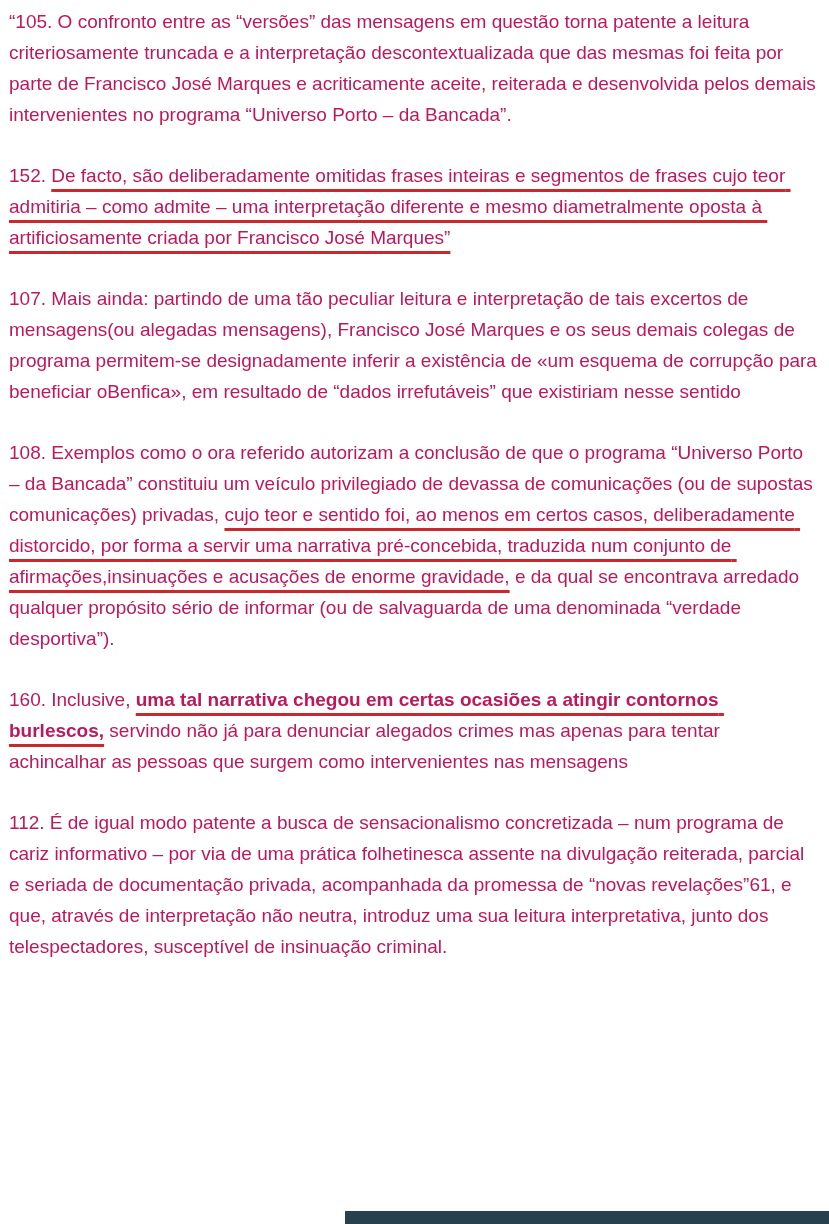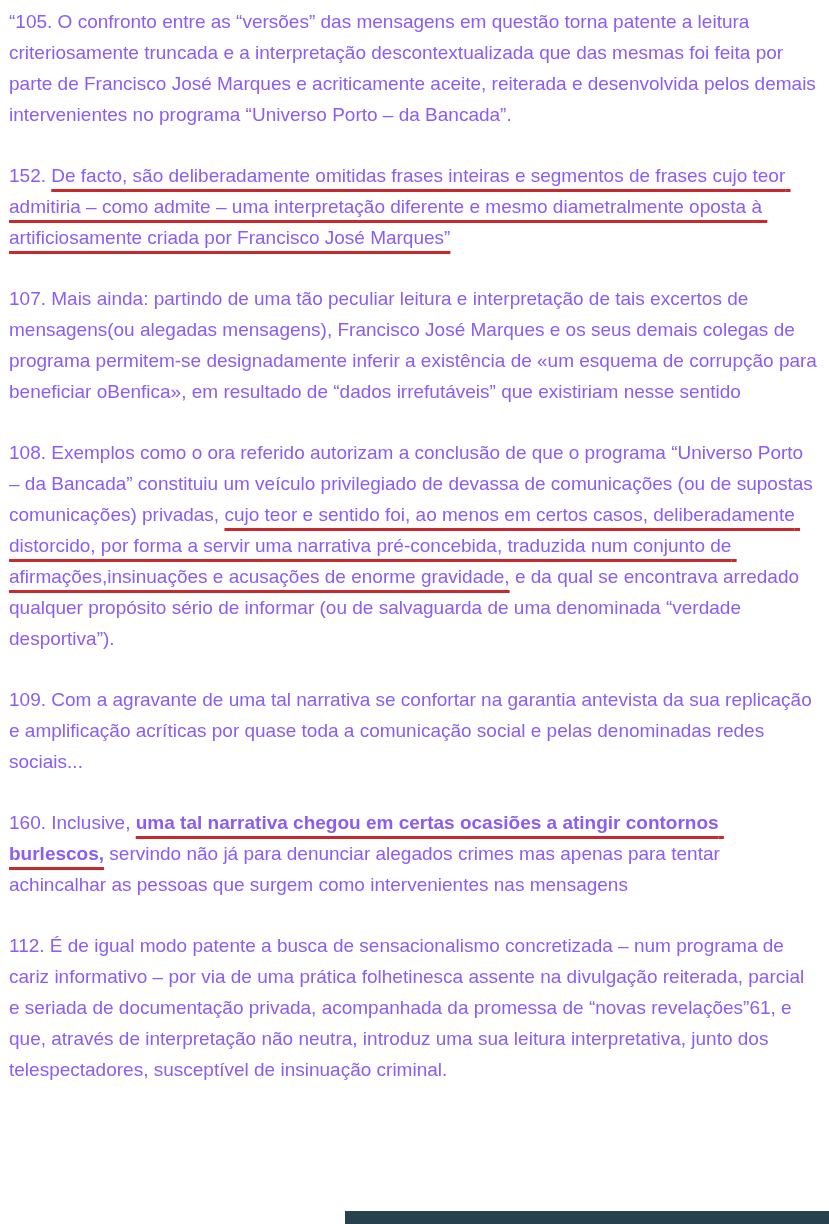--- a/index.html
+++ b/index.html
@@ -44,23 +44,22 @@
     bottom: 0;
     left: 345px;
     right: 0;
     height: 13px;
     background: #28414f;
   }
 </style>
 </head>
 <body style="background: rgb(255, 255, 255);">
 
-<div class="doc" style="color: #8b5cf6;">
+<div class="doc" style="color: #be185d;">
     <p class="para"><span class="seg">“105. O confronto entre as “versões” das mensagens em questão torna patente a leitura criteriosamente truncada e a interpretação descontextualizada que das mesmas foi feita por parte de Francisco José Marques e acriticamente aceite, reiterada e desenvolvida pelos demais intervenientes no programa “Universo Porto – da Bancada”.</span></p>
     <p class="para"><span class="seg">152. </span><span class="seg redline" style="text-decoration-color: rgb(201, 40, 45);">De facto, são deliberadamente omitidas frases inteiras e segmentos de frases cujo teor admitiria – como admite – uma interpretação diferente e mesmo diametralmente oposta à artificiosamente criada por Francisco José Marques”</span></p>
     <p class="para"><span class="seg">107. Mais ainda: partindo de uma tão peculiar leitura e interpretação de tais excertos de mensagens(ou alegadas mensagens), Francisco José Marques e os seus demais colegas de programa permitem-se designadamente inferir a existência de «um esquema de corrupção para beneficiar oBenfica», em resultado de “dados irrefutáveis” que existiriam nesse sentido</span></p>
     <p class="para"><span class="seg">108. Exemplos como o ora referido autorizam a conclusão de que o programa “Universo Porto – da Bancada” constituiu um veículo privilegiado de devassa de comunicações (ou de supostas comunicações) privadas, </span><span class="seg redline" style="text-decoration-color: rgb(201, 40, 45);">cujo teor e sentido foi, ao menos em certos casos, deliberadamente distorcido, por forma a servir uma narrativa pré-concebida, traduzida num conjunto de afirmações,insinuações e acusações de enorme gravidade,</span><span class="seg"> e da qual se encontrava arredado qualquer propósito sério de informar (ou de salvaguarda de uma denominada “verdade desportiva”).</span></p>
-    <p class="para"><span class="seg">109. Com a agravante de uma tal narrativa se confortar na garantia antevista da sua replicação e amplificação acríticas por quase toda a comunicação social e pelas denominadas redes sociais...</span></p>
     <p class="para"><span class="seg">160. Inclusive, </span><span class="seg redline" style="text-decoration-color: rgb(201, 40, 45); font-weight: bold;">uma tal narrativa chegou em certas ocasiões a atingir contornos burlescos,</span><span class="seg"> servindo não já para denunciar alegados crimes mas apenas para tentar achincalhar as pessoas que surgem como intervenientes nas mensagens</span></p>
     <p class="para"><span class="seg">112. É de igual modo patente a busca de sensacionalismo concretizada – num programa de cariz informativo – por via de uma prática folhetinesca assente na divulgação reiterada, parcial e seriada de documentação privada, acompanhada da promessa de “novas revelações”61, e que, através de interpretação não neutra, introduz uma sua leitura interpretativa, junto dos telespectadores, susceptível de insinuação criminal.</span></p>
   </div>
 
 <div class="bottom-bar" style="background: rgb(40, 65, 79);"></div>
 
 </body></html>

